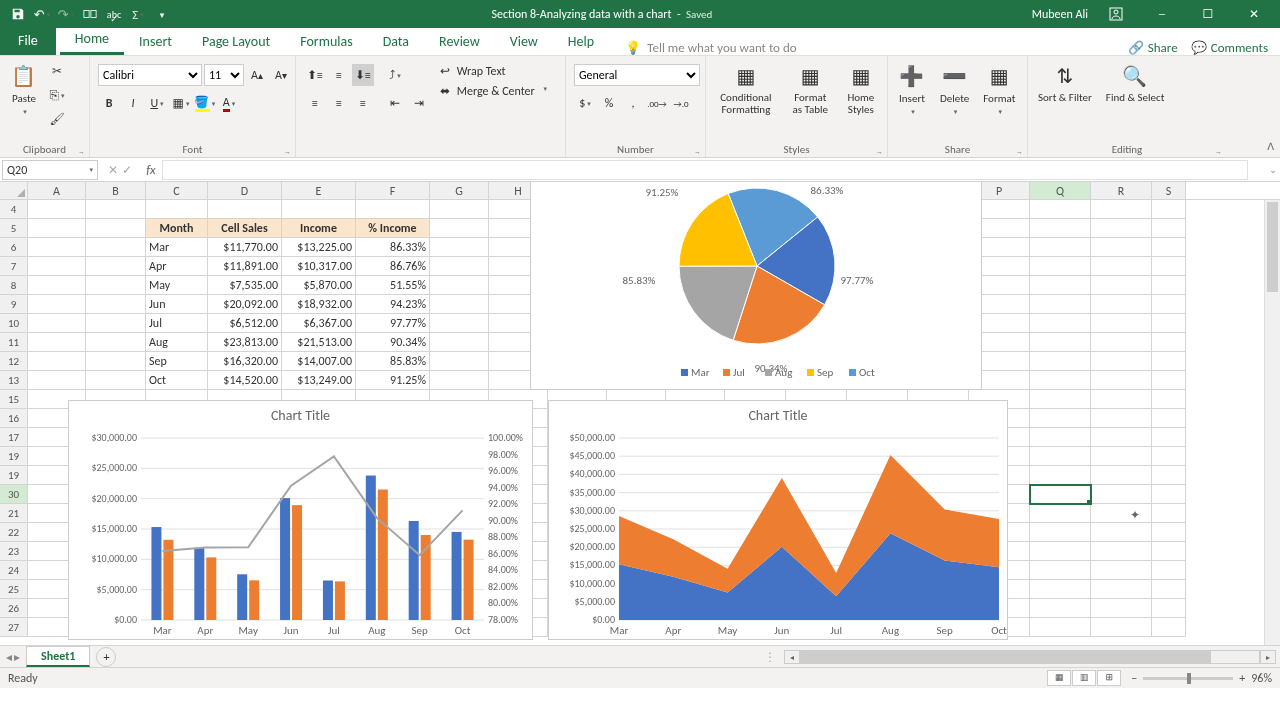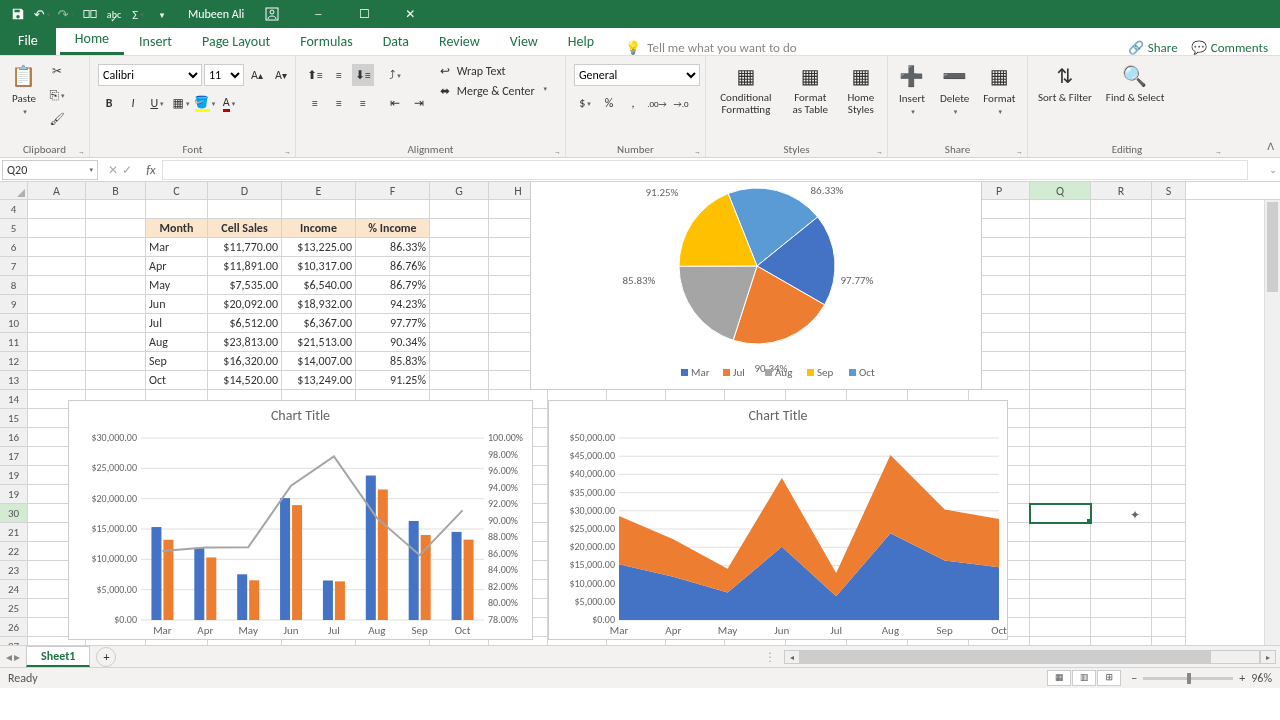--- a/index.html
+++ b/index.html
@@ -93,20 +93,23 @@
     <div class="qbtn">
         <svg width="14" height="14" viewBox="0 0 16 16">
           <rect x="1" y="4" width="6" height="8" fill="none" stroke="#fff"></rect>
           <rect x="9" y="4" width="6" height="8" fill="none" stroke="#fff"></rect>
         </svg>
       </div>
     <div class="qbtn" style="font-size:10px">abc<span style="position:absolute;margin-top:9px;font-size:9px">✓</span></div>
     <div class="qbtn">Σ<span class="dd">▾</span></div>
     <div class="qbtn" style="font-size:9px">▾</div>
   </div>
+  <div class="doc-title">
+    <span>Section 8-Analyzing data with a chart</span> &nbsp;-&nbsp; <span class="saved">Saved</span>
+  </div>
   <div class="acct">
     <span>Mubeen Ali</span>
     <span class="wbtn">
         <svg width="16" height="16" viewBox="0 0 16 16" fill="none" stroke="#fff">
           <rect x="2" y="2" width="12" height="12"></rect>
           <circle cx="8" cy="6" r="2"></circle>
           <path d="M4 13c0-2 2-3 4-3s4 1 4 3"></path>
         </svg>
       </span>
     <span class="wbtn">─</span>
@@ -202,21 +205,20 @@
         <div class="btnrow">
           <div class="sb">⇤</div>
           <div class="sb">⇥</div>
         </div>
       </div>
       <div class="stackcol" style="gap:6px;padding:4px">
         <div class="btnrow"><span>↩</span>&nbsp;<span>Wrap Text</span></div>
         <div class="btnrow"><span>⬌</span>&nbsp;<span>Merge &amp; Center</span>&nbsp;<span class="dd">▾</span></div>
       </div>
     </div>
-    <div class="rgroup-label">Alignment</div>
   </div>
   <div class="rgroup" style="width:140px">
     <div class="rgroup-body" style="flex-direction:column;gap:6px;padding:4px">
       <select class="fsel" style="width:126px"><option>General</option></select>
       <div class="btnrow">
         <div class="sb">$<span class="dd">▾</span></div>
         <div class="sb">%</div>
         <div class="sb">,</div>
         <div class="sb" style="font-size:9px">.00→</div>
         <div class="sb" style="font-size:9px">→.0</div>
@@ -402,22 +404,22 @@
         <div class="cell" style="width: 61px;"></div>
         <div class="cell" style="width: 61px;"></div>
         <div class="cell" style="width: 34px;"></div>
       </div>
       <div class="row">
         <div class="rowh">8</div>
         <div class="cell" style="width: 58px;"></div>
         <div class="cell" style="width: 60px;"></div>
         <div class="cell" style="width: 62px;">May</div>
         <div class="cell r" style="width: 74px;">$7,535.00</div>
-        <div class="cell r" style="width: 74px;">$6,540.00</div>
-        <div class="cell r" style="width: 74px;">86.79%</div>
+        <div class="cell r" style="width: 74px;">$5,870.00</div>
+        <div class="cell r" style="width: 74px;">51.55%</div>
         <div class="cell" style="width: 59px;"></div>
         <div class="cell" style="width: 59px;"></div>
         <div class="cell" style="width: 59px;"></div>
         <div class="cell" style="width: 59px;"></div>
         <div class="cell" style="width: 59px;"></div>
         <div class="cell" style="width: 61px;"></div>
         <div class="cell" style="width: 61px;"></div>
         <div class="cell" style="width: 61px;"></div>
         <div class="cell" style="width: 61px;"></div>
         <div class="cell" style="width: 61px;"></div>
@@ -514,42 +516,20 @@
         <div class="cell" style="width: 34px;"></div>
       </div>
       <div class="row">
         <div class="rowh">13</div>
         <div class="cell" style="width: 58px;"></div>
         <div class="cell" style="width: 60px;"></div>
         <div class="cell" style="width: 62px;">Oct</div>
         <div class="cell r" style="width: 74px;">$14,520.00</div>
         <div class="cell r" style="width: 74px;">$13,249.00</div>
         <div class="cell r" style="width: 74px;">91.25%</div>
-        <div class="cell" style="width: 59px;"></div>
-        <div class="cell" style="width: 59px;"></div>
-        <div class="cell" style="width: 59px;"></div>
-        <div class="cell" style="width: 59px;"></div>
-        <div class="cell" style="width: 59px;"></div>
-        <div class="cell" style="width: 61px;"></div>
-        <div class="cell" style="width: 61px;"></div>
-        <div class="cell" style="width: 61px;"></div>
-        <div class="cell" style="width: 61px;"></div>
-        <div class="cell" style="width: 61px;"></div>
-        <div class="cell" style="width: 61px;"></div>
-        <div class="cell" style="width: 61px;"></div>
-        <div class="cell" style="width: 34px;"></div>
-      </div>
-      <div class="row">
-        <div class="rowh">14</div>
-        <div class="cell" style="width: 58px;"></div>
-        <div class="cell" style="width: 60px;"></div>
-        <div class="cell" style="width: 62px;"></div>
-        <div class="cell" style="width: 74px;"></div>
-        <div class="cell" style="width: 74px;"></div>
-        <div class="cell" style="width: 74px;"></div>
         <div class="cell" style="width: 59px;"></div>
         <div class="cell" style="width: 59px;"></div>
         <div class="cell" style="width: 59px;"></div>
         <div class="cell" style="width: 59px;"></div>
         <div class="cell" style="width: 59px;"></div>
         <div class="cell" style="width: 61px;"></div>
         <div class="cell" style="width: 61px;"></div>
         <div class="cell" style="width: 61px;"></div>
         <div class="cell" style="width: 61px;"></div>
         <div class="cell" style="width: 61px;"></div>

